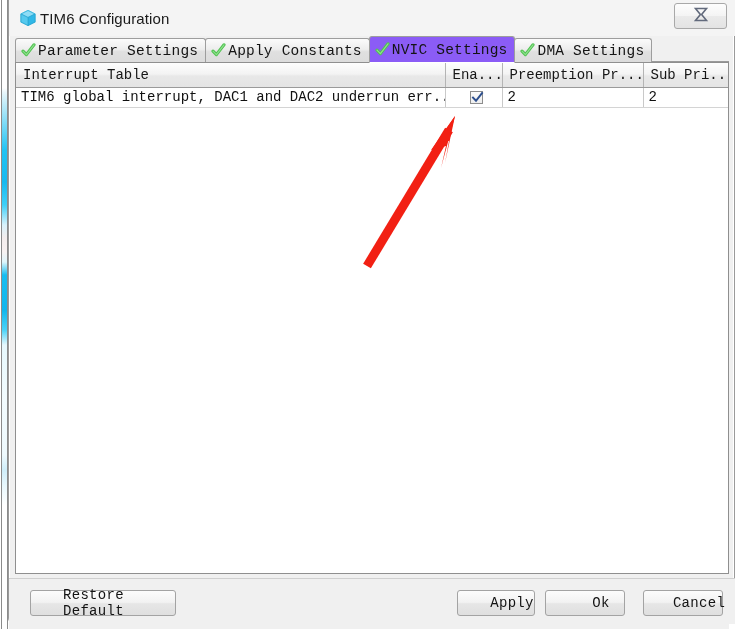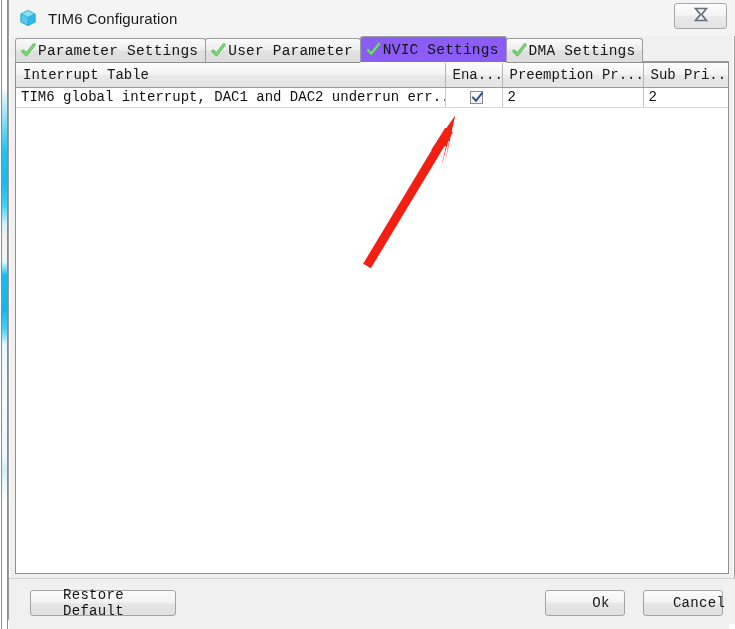--- a/index.html
+++ b/index.html
@@ -107,21 +107,21 @@
   }
   .title-icon {
     margin-left: 10px;
     width: 18px;
     height: 18px;
     position: relative;
     flex: none;
   }
   .title-icon svg { display: block; }
   .title-text {
-    margin-left: 11px;
+    margin-left: 3px;
     font-family: "Liberation Sans", sans-serif;
     font-size: 15px;
     color: #1a1a1a;
     letter-spacing: 0.1px;
     white-space: nowrap;
   }
   .close-button {
     position: absolute;
     right: 9px;
     top: 3px;
@@ -358,21 +358,21 @@
         <span class="tab-label">Parameter Settings</span>
       </div>
 
       <div class="tab">
         <span class="tab-check">
           <svg width="15" height="15" viewBox="0 0 15 15">
             <path d="M2 8.2 L5.4 11.6 L13 1.8" fill="none" stroke="#4fc24f" stroke-width="3.1" stroke-linecap="round" stroke-linejoin="round"></path>
             <path d="M2 8.2 L5.4 11.6 L13 1.8" fill="none" stroke="#8fe08f" stroke-width="1.1" stroke-linecap="round" stroke-linejoin="round"></path>
           </svg>
         </span>
-        <span class="tab-label">User Parameter</span>
+        <span class="tab-label">Apply Constants</span>
       </div>
 
       <div class="tab active">
         <span class="tab-check">
           <svg width="15" height="15" viewBox="0 0 15 15">
             <path d="M2 8.2 L5.4 11.6 L13 1.8" fill="none" stroke="#4fc24f" stroke-width="3.1" stroke-linecap="round" stroke-linejoin="round"></path>
             <path d="M2 8.2 L5.4 11.6 L13 1.8" fill="none" stroke="#8fe08f" stroke-width="1.1" stroke-linecap="round" stroke-linejoin="round"></path>
           </svg>
         </span>
         <span class="tab-label">NVIC Settings</span>
@@ -418,20 +418,21 @@
             </td>
             <td class="td-prio">2</td>
             <td class="td-prio">2</td>
           </tr>
         </tbody>
       </table>
     </div>
 
     <div class="button-bar">
       <div class="btn btn-restore">Restore Default</div>
+      <div class="btn btn-apply">Apply</div>
       <div class="btn btn-ok">Ok</div>
       <div class="btn btn-cancel">Cancel</div>
     </div>
 
   </div>
 
   <svg class="annotation-arrow" viewBox="0 0 735 629" width="735" height="629">
     <g>
       <path d="M367 266 L449 130" stroke="#f22013" stroke-width="9" stroke-linecap="butt" fill="none"></path>
       <path d="M455 116 L431 150 L446 146 L441 168 Z" fill="#f22013"></path>

